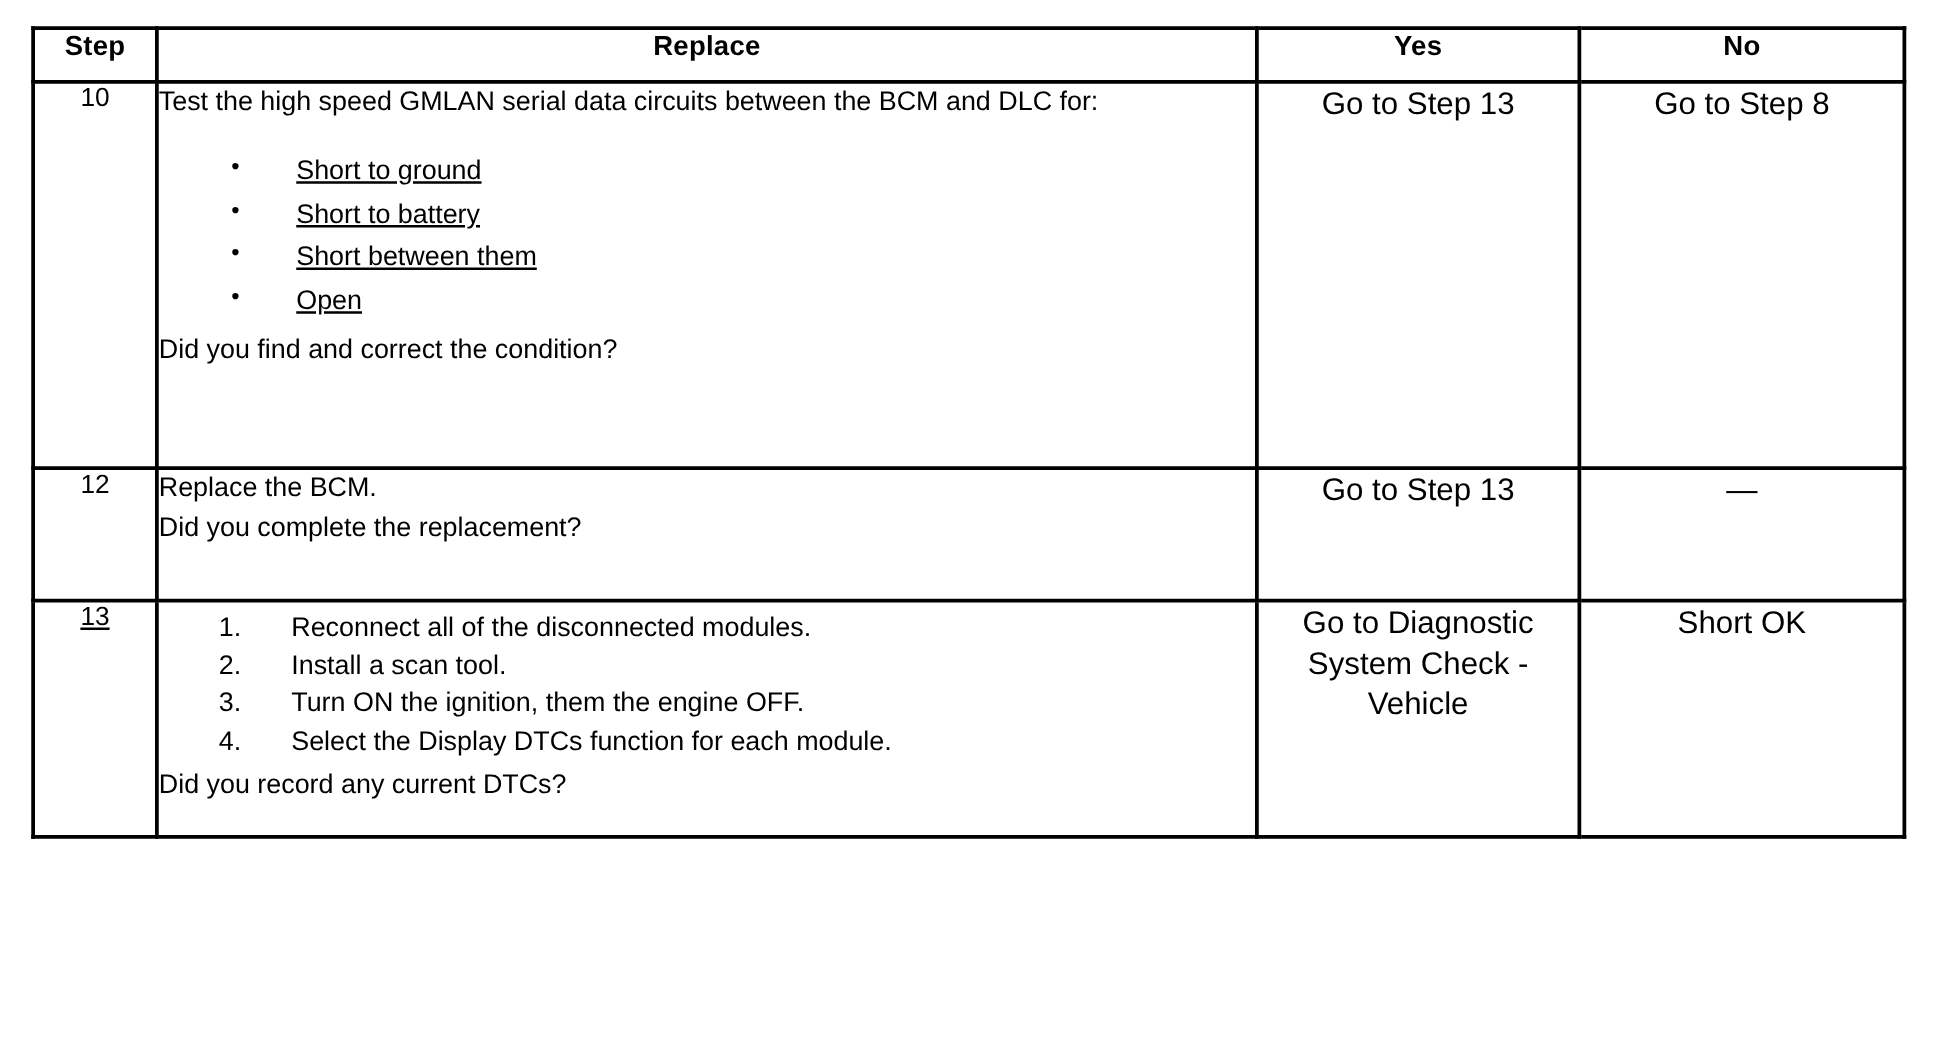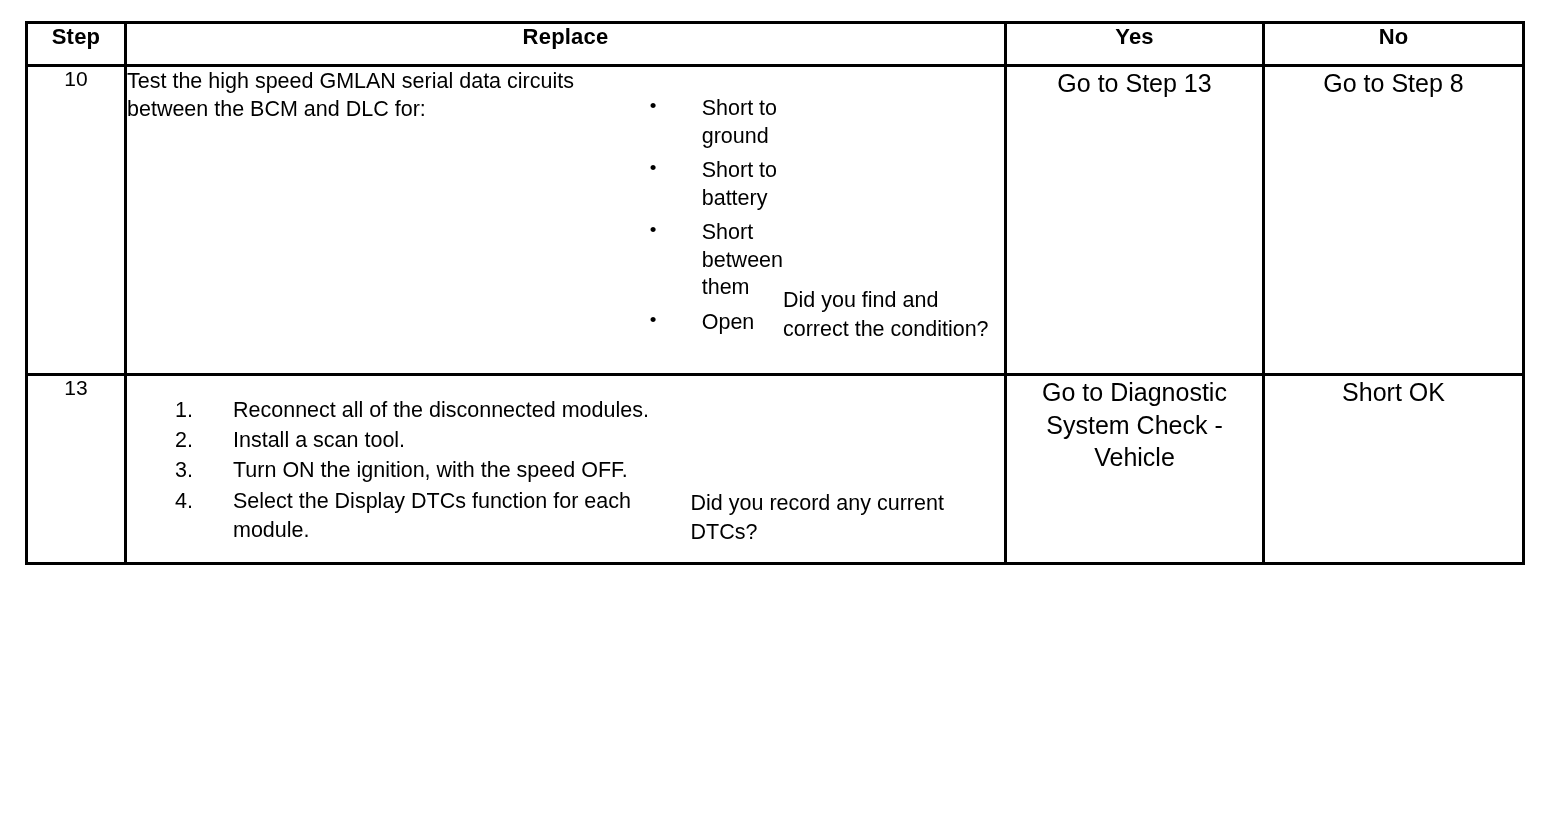--- a/index.html
+++ b/index.html
@@ -68,61 +68,62 @@
 
   
   .action-cell {
     padding: 8px 6px 6px 8px;
     font-size: 21.5px;
     line-height: 1.32;
     vertical-align: top;
   }
   .action-inner {
     display: flex;
-    flex-direction: row;
+    flex-direction: column;
     height: 100%;
     box-sizing: border-box;
   }
   .intro {
     white-space: pre-wrap;
   }
   .spacer {
     flex: 1 1 auto;
     min-height: 4px;
   }
   .question {
     margin-top: auto;
   }
 
   
   ul.bullets {
     list-style: none;
-    margin: 28px 0 0 16px;
-    padding: 0;
+    margin: 28px 0 0 4px;
+    padding: 0;
+    text-decoration: underline;
   }
   ul.bullets li {
     position: relative;
     padding-left: 106px;
     margin-bottom: 7px;
     font-size: 21.5px;
     line-height: 1.28;
   }
   ul.bullets li::before {
     content: "\2022";
     position: absolute;
     left: 54px;
     top: -1px;
     font-size: 19px;
     line-height: 1.28;
   }
 
   
   ol.numbers {
     list-style: none;
-    margin: 20px 0 0 0;
+    margin: 6px 0 0 0;
     padding: 0;
     counter-reset: stepnum;
   }
   ol.numbers li {
     position: relative;
     padding-left: 106px;
     margin-bottom: 1px;
     font-size: 21.5px;
     line-height: 1.36;
   }
@@ -143,21 +144,21 @@
     padding: 0 6px 6px 6px;
   }
   .ans-multiline {
     white-space: pre-line;
   }
 
   
   tr.row-10 .step-cell { height: 306px; }
   tr.row-11 .step-cell { height: 134px; }
   tr.row-12 .step-cell { height: 103px; }
-  tr.row-13 .step-cell { height: 186px; }
+  tr.row-13 .step-cell { height: 186px; text-decoration: underline; }
 </style>
 </head>
 <body>
 
 <div class="page">
 
   <table class="diag-table">
     <colgroup>
       <col class="c-step">
       <col class="c-action">
@@ -189,29 +190,41 @@
             </ul>
             <div class="spacer"></div>
             <div class="question">Did you find and correct the condition?</div>
           </div>
         </td>
         <td class="ans-cell">Go to Step 13</td>
         <td class="ans-cell">Go to Step 8</td>
       </tr>
 
 
+      <tr class="row-12">
+        <td class="step-cell">12</td>
+        <td class="action-cell">
+          <div class="action-inner">
+            <div class="intro">Replace the BCM.</div>
+            <div class="spacer"></div>
+            <div class="question">Did you complete the replacement?</div>
+          </div>
+        </td>
+        <td class="ans-cell">Go to Step 13</td>
+        <td class="ans-cell">—</td>
+      </tr>
 
       <tr class="row-13">
         <td class="step-cell">13</td>
         <td class="action-cell">
           <div class="action-inner">
             <ol class="numbers">
               <li>Reconnect all of the disconnected modules.</li>
               <li>Install a scan tool.</li>
-              <li>Turn ON the ignition, with the speed OFF.</li>
+              <li>Turn ON the ignition, them the engine OFF.</li>
               <li>Select the Display DTCs function for each module.</li>
             </ol>
             <div class="spacer"></div>
             <div class="question">Did you record any current DTCs?</div>
           </div>
         </td>
         <td class="ans-cell ans-multiline">Go to Diagnostic System Check - Vehicle</td>
         <td class="ans-cell">Short OK</td>
       </tr>
 

